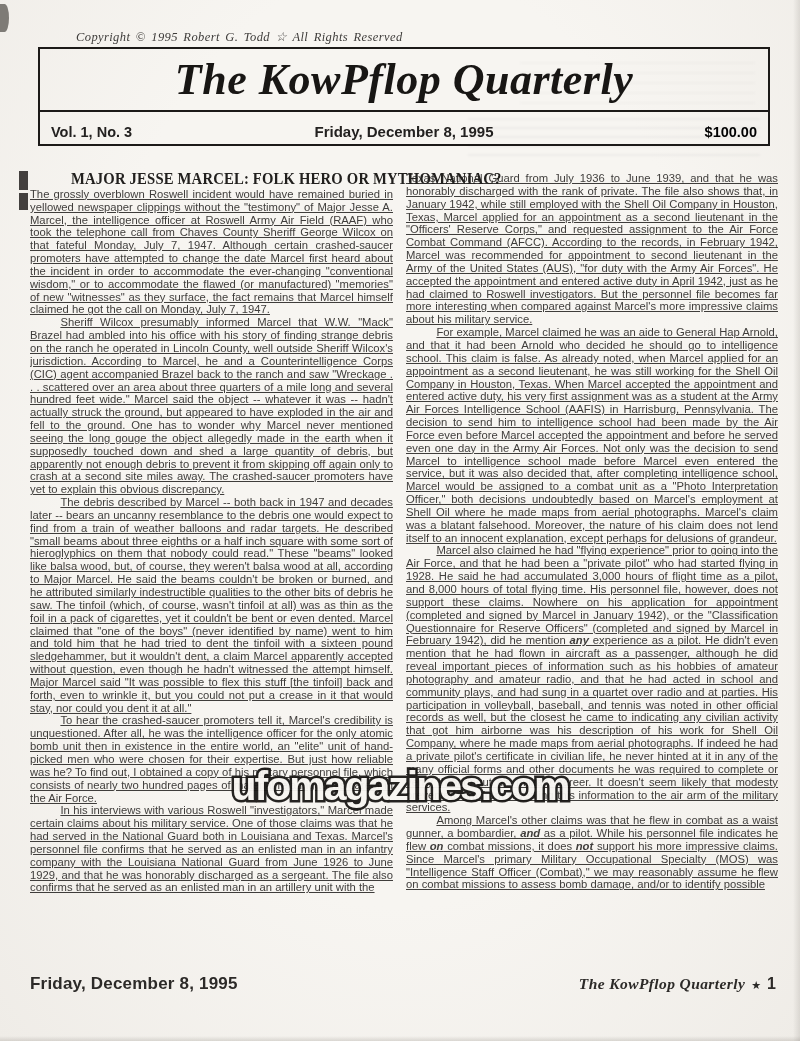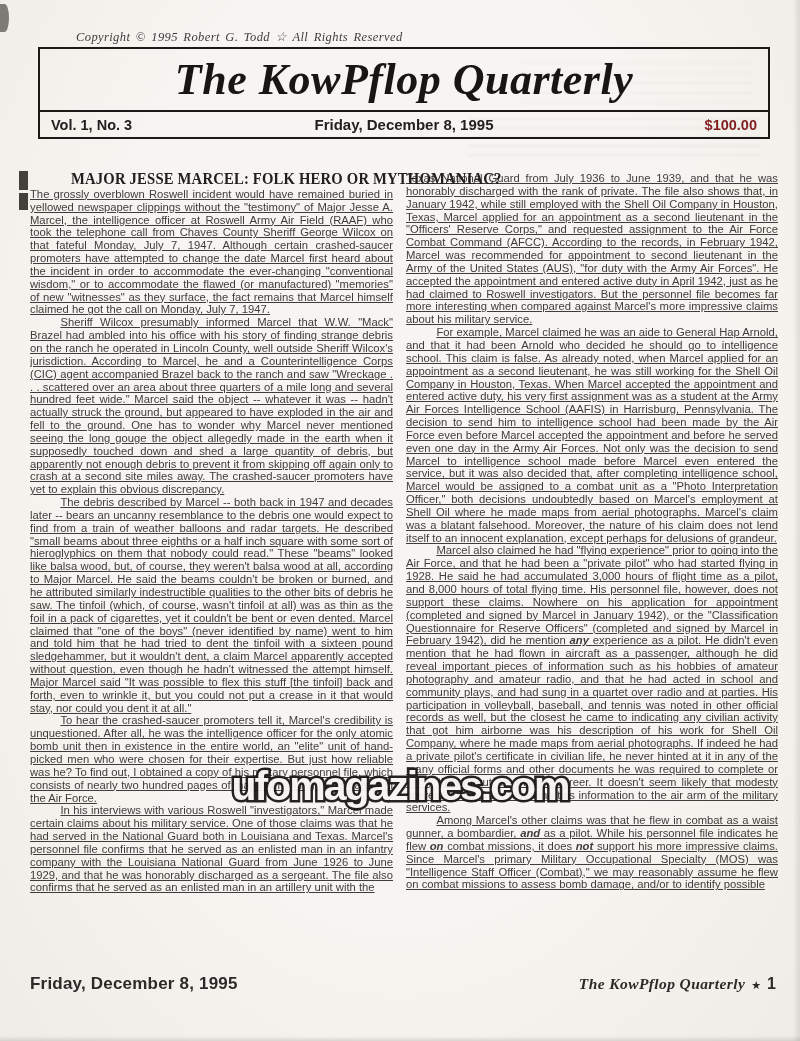--- a/index.html
+++ b/index.html
@@ -31,27 +31,28 @@
     height:22px;border-bottom:2.5px solid #1c1a18;
     display:flex;align-items:center;justify-content:center;
   }
   .mast-subtitle{
     font-size:11.5px;font-weight:bold;color:#232120;letter-spacing:.2px;
     transform:scaleX(.97);white-space:nowrap;
   }
   .mast-date-band{
     height:25px;display:flex;align-items:center;position:relative;
     padding:0 11px;
+    margin-top:7px;
   }
   .mast-vol{font-size:14.5px;font-weight:bold;color:#232120;}
   .mast-date{
     position:absolute;left:0;right:0;text-align:center;
     font-size:15px;font-weight:bold;color:#232120;
   }
-  .mast-price{margin-left:auto;font-size:14.5px;font-weight:bold;color:#7f1d1d;}
+  .mast-price{margin-left:auto;font-size:14.5px;font-weight:bold;color:#000000;}
   
   .ghost{position:absolute;pointer-events:none;filter:blur(1.1px);}
   .ghost-a{left:468px;top:118px;width:292px;height:40px;opacity:.5;
     background:repeating-linear-gradient(180deg, rgba(100,100,120,.12) 0 2px, transparent 2px 9px);}
   .ghost-b{left:520px;top:62px;width:235px;height:46px;opacity:.35;
     background:repeating-linear-gradient(180deg, rgba(100,100,120,.10) 0 2px, transparent 2px 10px);}
   
   .columns{
     position:absolute;left:30px;top:172px;width:748px;height:800px;
     display:flex;gap:13px;overflow:hidden;

